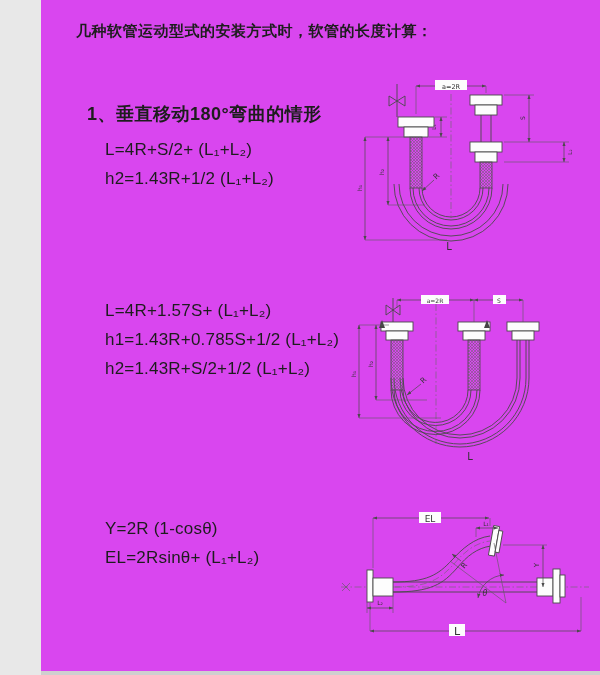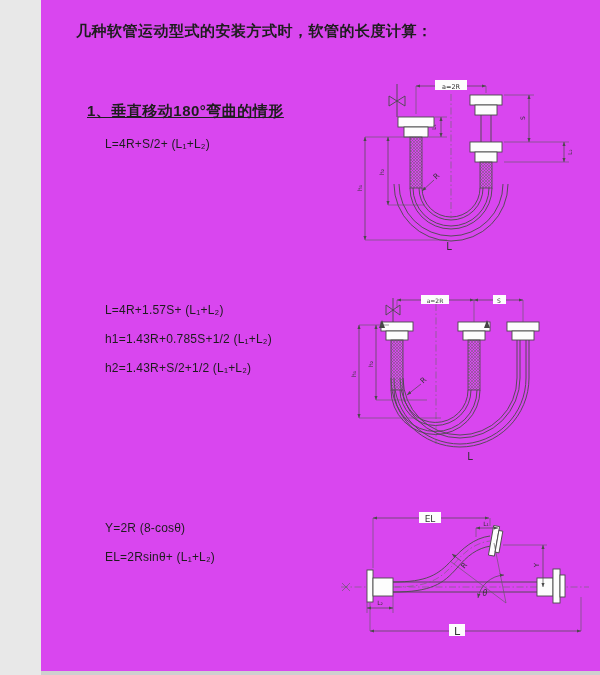--- a/index.html
+++ b/index.html
@@ -1,21 +1,21 @@
 <!DOCTYPE html>
 <html><head>
 <meta charset="utf-8">
 <style>
   html,body{margin:0;padding:0;background:#e8e8e8;}
   .page{position:relative;width:600px;height:675px;background:#d946ef;overflow:hidden;
         font-family:"Liberation Sans","DejaVu Sans",sans-serif;color:#1d1d1d;margin-left:41px;}
   .title{position:absolute;left:35px;top:22px;font-size:15px;font-weight:700;letter-spacing:.5px;}
   .sec{position:absolute;left:46px;}
-  .sec .heading{font-size:15px;font-weight:700;letter-spacing:.5px;margin-bottom:9px;text-decoration:underline;}
-  .sec .formula{font-size:12px;line-height:29px;margin-left:18px;letter-spacing:.2px;}
+  .sec .heading{font-size:18px;font-weight:700;letter-spacing:.5px;margin-bottom:9px;}
+  .sec .formula{font-size:17px;line-height:29px;margin-left:18px;letter-spacing:.2px;}
   .fig{position:absolute;}
   svg text{fill:#333;font-family:"DejaVu Sans","Liberation Sans",sans-serif;}
   .ln{stroke:#4a4a4a;stroke-width:.9;fill:none;}
   .thin{stroke:#5a5a5a;stroke-width:.6;fill:none;}
   .dim{stroke:#4a4a4a;stroke-width:.7;fill:none;}
   .cl{stroke:#6a6a6a;stroke-width:.6;fill:none;stroke-dasharray:7 2.5 1.5 2.5;}
   .plate{fill:#fdfdfd;stroke:#4a4a4a;stroke-width:.9;}
   .hatch1{fill:url(#hz1);stroke:#4a4a4a;stroke-width:.8;}
   .hatch2{fill:url(#hz2);stroke:#4a4a4a;stroke-width:.8;}
   .bg{fill:#fdfdfd;stroke:none;}
@@ -25,30 +25,31 @@
 </head>
 <body>
 
 <div class="page">
 
   <div class="title">几种软管运动型式的安装方式时，软管的长度计算：</div>
 
   <div class="sec" style="top:102px">
     <div class="heading">1、垂直移动180°弯曲的情形</div>
     <div class="formula">L=4R+S/2+ (L₁+L₂)</div>
+    <div class="formula">h2=1.43R+1/2 (L₁+L₂)</div>
   </div>
 
   <div class="sec" style="top:296px">
     <div class="formula">L=4R+1.57S+ (L₁+L₂)</div>
     <div class="formula">h1=1.43R+0.785S+1/2 (L₁+L₂)</div>
     <div class="formula">h2=1.43R+S/2+1/2 (L₁+L₂)</div>
   </div>
 
   <div class="sec" style="top:514px">
-    <div class="formula">Y=2R (8-cosθ)</div>
+    <div class="formula">Y=2R (1-cosθ)</div>
     <div class="formula">EL=2Rsinθ+ (L₁+L₂)</div>
   </div>
 
   <svg class="fig" style="left:310px;top:70px" width="235" height="195" viewBox="0 0 235 195">
     <defs>
       <marker id="ar1" viewBox="0 0 10 10" refX="9" refY="5" markerWidth="7" markerHeight="7" orient="auto-start-reverse">
         <path d="M0,1.5 L9,5 L0,8.5 Z" fill="#4a4a4a"></path>
       </marker>
       <pattern id="hz1" patternUnits="userSpaceOnUse" width="3" height="3">
         <path d="M0,0 L3,3 M3,0 L0,3" stroke="#666" stroke-width=".5"></path>

